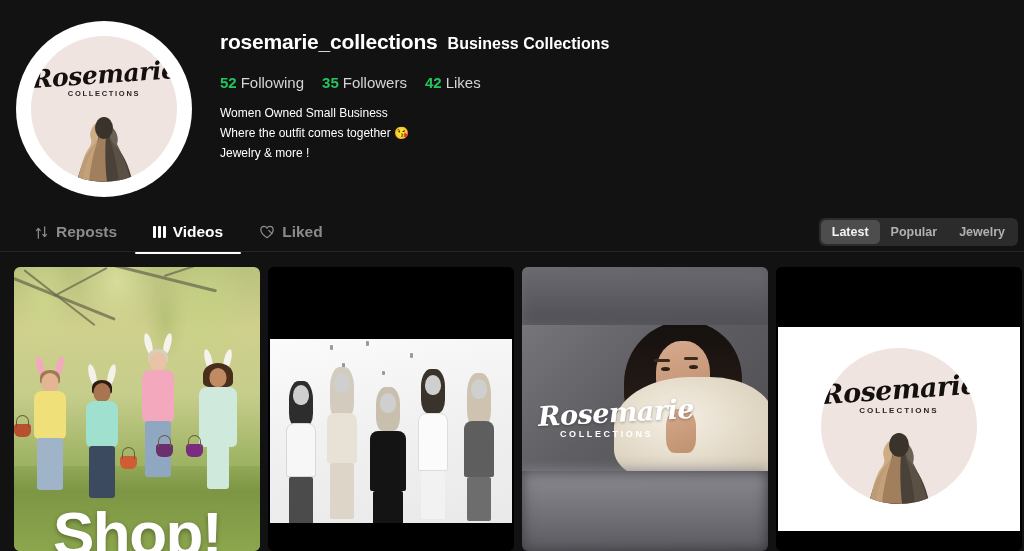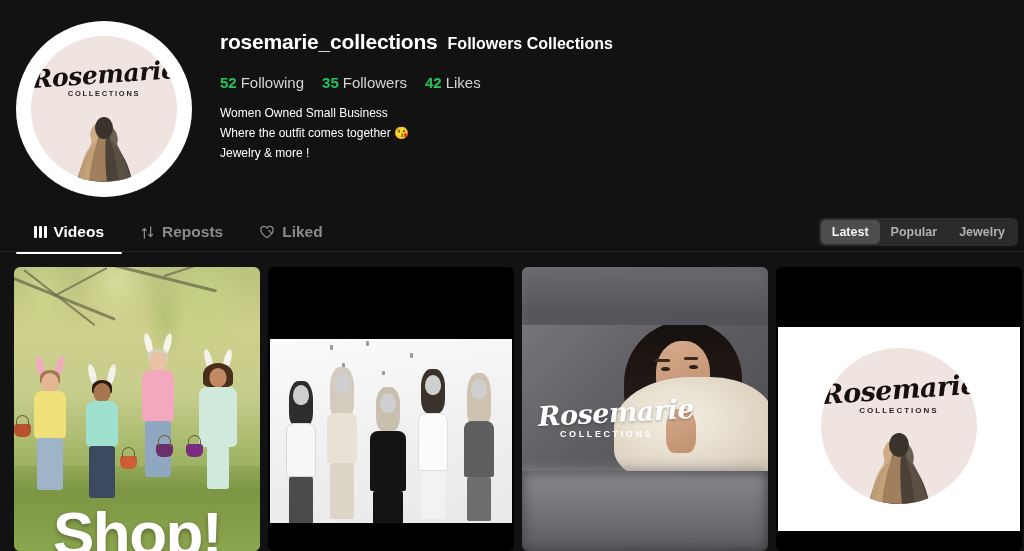--- a/index.html
+++ b/index.html
@@ -572,21 +572,21 @@
           <path d="M48 16 C52 20 54 27 52 32 C56 40 62 54 66 70 L54 70 C52 54 49 40 46 31 C44 25 45 19 48 16 Z" fill="#5c5246" opacity="0.9"></path>
           <ellipse cx="39" cy="16" rx="9" ry="11" fill="#3a332c"></ellipse>
         </svg>
       </div>
     </div>
 
     <div class="info-col">
 
       <div class="name-row">
         <span class="username">rosemarie_collections</span>
-        <span class="display-name">Followers Collections</span>
+        <span class="display-name">Business Collections</span>
       </div>
 
 
       <div class="stats-row">
         <div class="stat">
           <span class="num">52</span><span class="lbl">Following</span>
         </div>
         <div class="stat">
           <span class="num">35</span><span class="lbl">Followers</span>
         </div>
@@ -598,38 +598,38 @@
       <div class="bio">Women Owned Small Business
 Where the outfit comes together 😘
 Jewelry &amp; more !</div>
 
     </div>
   </div>
 
   <div class="tabs-bar">
 
     <div class="tabs">
-
-      <div class="tab active">
-        <span class="grid-icon">
-            <i></i>
-            <i></i>
-            <i></i>
-          </span>
-        <span class="tab-label">Videos</span>
-      </div>
 
       <div class="tab">
         <svg width="15" height="15" viewBox="0 0 24 24" fill="none" stroke="currentColor" stroke-width="2" stroke-linecap="round" stroke-linejoin="round">
           <path d="M7 21 L7 6"></path>
             <path d="M4 9 L7 5.5 L10 9"></path>
           <path d="M17 3 L17 18"></path>
             <path d="M14 15 L17 18.5 L20 15"></path>
         </svg>
         <span class="tab-label">Reposts</span>
+      </div>
+
+      <div class="tab active">
+        <span class="grid-icon">
+            <i></i>
+            <i></i>
+            <i></i>
+          </span>
+        <span class="tab-label">Videos</span>
       </div>
 
       <div class="tab">
         <svg width="16" height="16" viewBox="0 0 24 24" fill="none" stroke="currentColor" stroke-width="1.9" stroke-linecap="round" stroke-linejoin="round">
           <path d="M12 20.5 C12 20.5 2.8 14.6 2.8 8.7 C2.8 5.8 5 3.7 7.7 3.7 C9.6 3.7 11.2 4.8 12 6.3 C12.8 4.8 14.4 3.7 16.3 3.7 C19 3.7 21.2 5.8 21.2 8.7 C21.2 14.6 12 20.5 12 20.5 Z"></path>
           <path d="M14.5 9.5 L19.5 14.5"></path>
         </svg>
         <span class="tab-label">Liked</span>
       </div>
 

